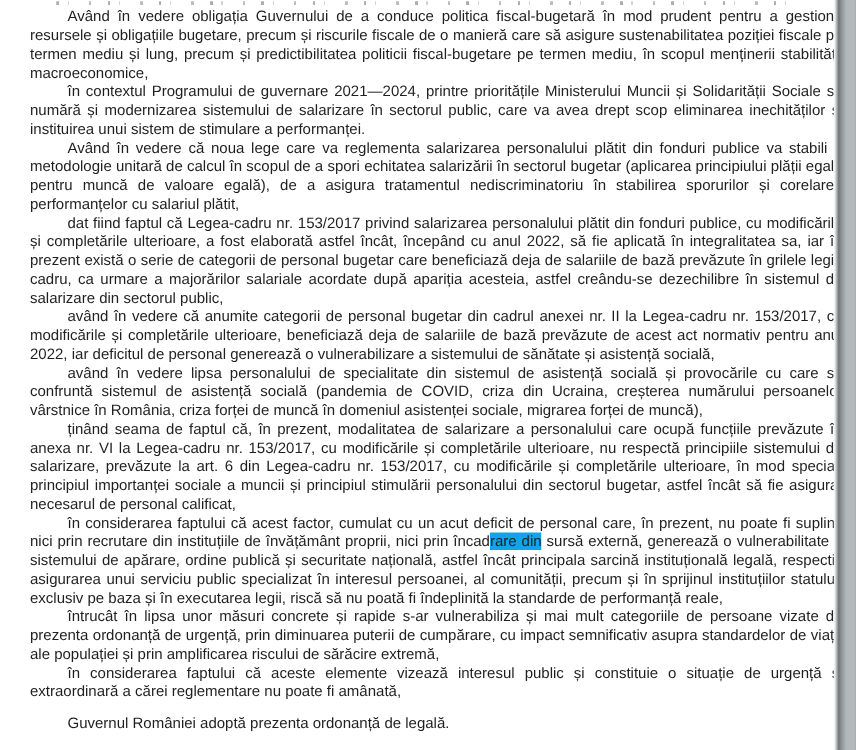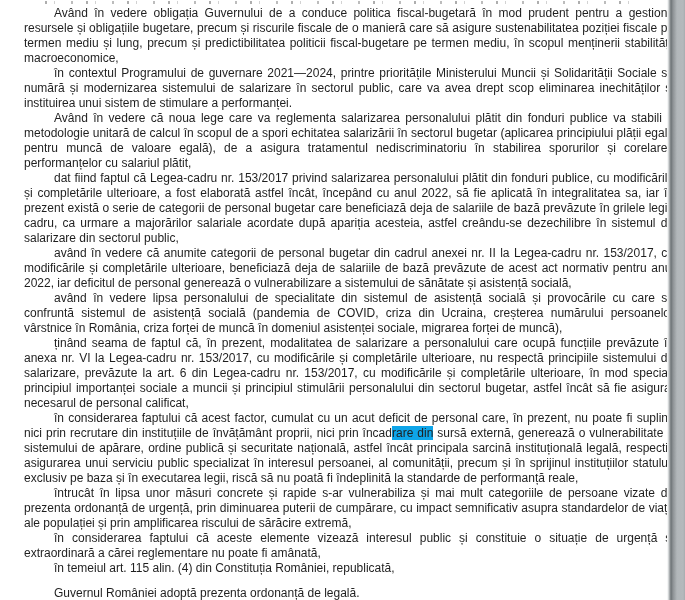--- a/index.html
+++ b/index.html
@@ -72,21 +72,20 @@
     <p>Având în vedere obligația Guvernului de a conduce politica fiscal-bugetară în mod prudent pentru a gestiona resursele și obligațiile bugetare, precum și riscurile fiscale de o manieră care să asigure sustenabilitatea poziției fiscale pe termen mediu și lung, precum și predictibilitatea politicii fiscal-bugetare pe termen mediu, în scopul menținerii stabilității macroeconomice,</p>
     <p>în contextul Programului de guvernare 2021—2024, printre prioritățile Ministerului Muncii și Solidarității Sociale se numără și modernizarea sistemului de salarizare în sectorul public, care va avea drept scop eliminarea inechităților și instituirea unui sistem de stimulare a performanței.</p>
     <p>Având în vedere că noua lege care va reglementa salarizarea personalului plătit din fonduri publice va stabili o metodologie unitară de calcul în scopul de a spori echitatea salarizării în sectorul bugetar (aplicarea principiului plății egale pentru muncă de valoare egală), de a asigura tratamentul nediscriminatoriu în stabilirea sporurilor și corelarea performanțelor cu salariul plătit,</p>
     <p>dat fiind faptul că Legea-cadru nr. 153/2017 privind salarizarea personalului plătit din fonduri publice, cu modificările și completările ulterioare, a fost elaborată astfel încât, începând cu anul 2022, să fie aplicată în integralitatea sa, iar în prezent există o serie de categorii de personal bugetar care beneficiază deja de salariile de bază prevăzute în grilele legii-cadru, ca urmare a majorărilor salariale acordate după apariția acesteia, astfel creându-se dezechilibre în sistemul de salarizare din sectorul public,</p>
     <p>având în vedere că anumite categorii de personal bugetar din cadrul anexei nr. II la Legea-cadru nr. 153/2017, cu modificările și completările ulterioare, beneficiază deja de salariile de bază prevăzute de acest act normativ pentru anul 2022, iar deficitul de personal generează o vulnerabilizare a sistemului de sănătate și asistență socială,</p>
     <p>având în vedere lipsa personalului de specialitate din sistemul de asistență socială și provocările cu care se confruntă sistemul de asistență socială (pandemia de COVID, criza din Ucraina, creșterea numărului persoanelor vârstnice în România, criza forței de muncă în domeniul asistenței sociale, migrarea forței de muncă),</p>
     <p>ținând seama de faptul că, în prezent, modalitatea de salarizare a personalului care ocupă funcțiile prevăzute în anexa nr. VI la Legea-cadru nr. 153/2017, cu modificările și completările ulterioare, nu respectă principiile sistemului de salarizare, prevăzute la art. 6 din Legea-cadru nr. 153/2017, cu modificările și completările ulterioare, în mod special, principiul importanței sociale a muncii și principiul stimulării personalului din sectorul bugetar, astfel încât să fie asigurat necesarul de personal calificat,</p>
     <p><span>în considerarea faptului că acest factor, cumulat cu un acut deficit de personal care, în prezent, nu poate fi suplinit nici prin recrutare din instituțiile de învățământ proprii, nici prin încad</span><span class="sel">rare din</span><span> sursă externă, generează o vulnerabilitate a sistemului de apărare, ordine publică și securitate națională, astfel încât principala sarcină instituțională legală, respectiv asigurarea unui serviciu public specializat în interesul persoanei, al comunității, precum și în sprijinul instituțiilor statului, exclusiv pe baza și în executarea legii, riscă să nu poată fi îndeplinită la standarde de performanță reale,</span></p>
     <p>întrucât în lipsa unor măsuri concrete și rapide s-ar vulnerabiliza și mai mult categoriile de persoane vizate de prezenta ordonanță de urgență, prin diminuarea puterii de cumpărare, cu impact semnificativ asupra standardelor de viață ale populației și prin amplificarea riscului de sărăcire extremă,</p>
     <p>în considerarea faptului că aceste elemente vizează interesul public și constituie o situație de urgență și extraordinară a cărei reglementare nu poate fi amânată,</p>
-    <p>în temeiul art. 115 alin. (4) din Constituția României, republicată,</p>
 
     <p class="adoption"><b>Guvernul României</b><span> adoptă prezenta ordonanță de legală.</span></p>
 
   </div>
 
   <div class="page-edge"></div>
 
 </div>
 
 </body></html>

